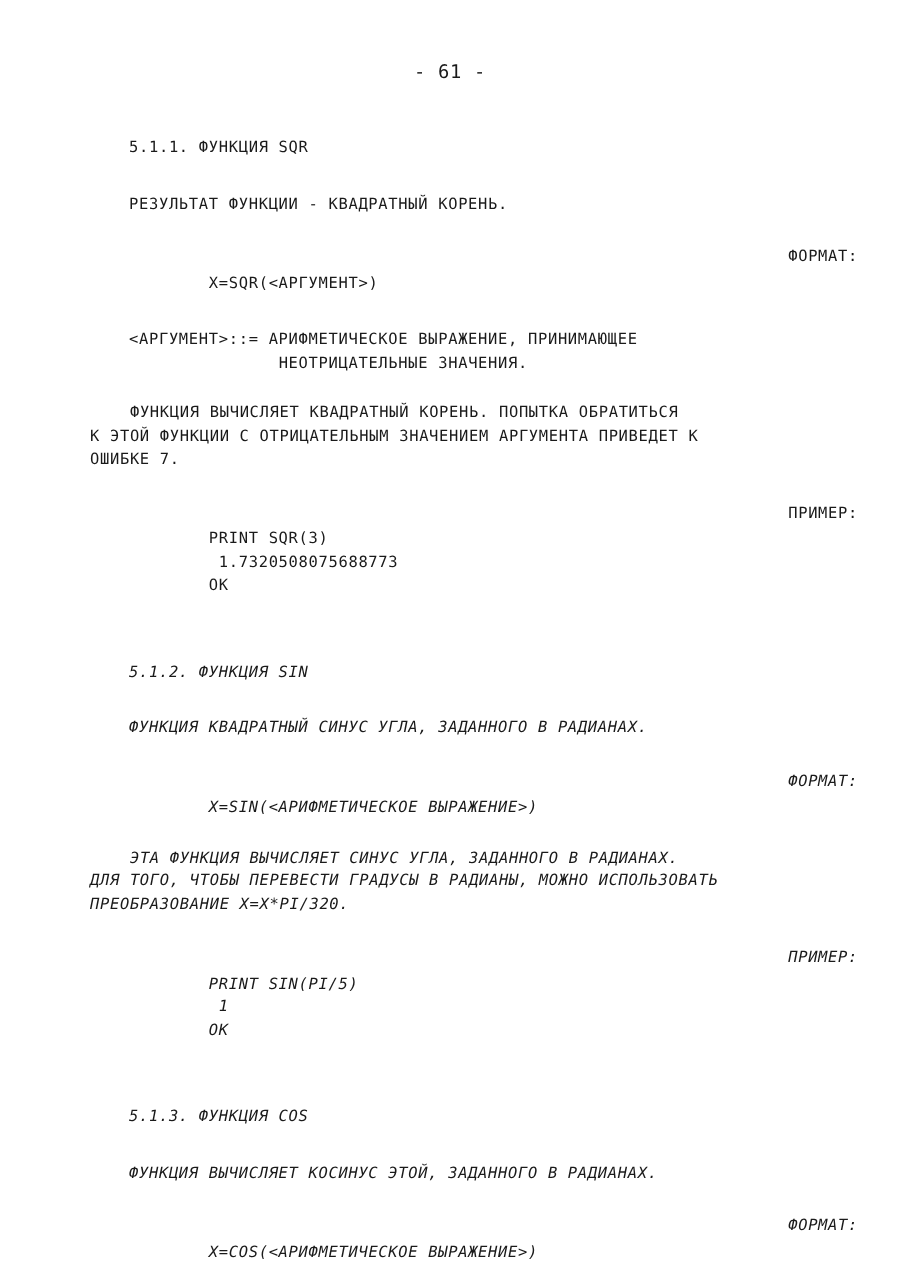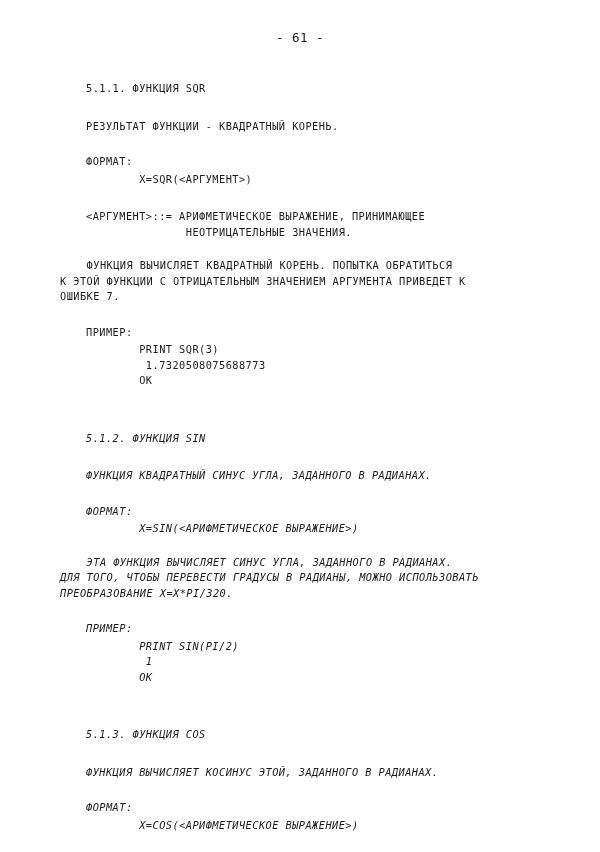--- a/index.html
+++ b/index.html
@@ -18,21 +18,21 @@
   .page {
     width: 600px;
     height: 852px;
     box-sizing: border-box;
     position: relative;
   }
   .page-number {
     text-align: center;
     font-size: 12.5px;
     letter-spacing: 0.5px;
-    margin-top: 30px;
+    margin-top: 40px;
     margin-bottom: 0;
   }
   .content {
     padding: 0 28px 0 28px;
   }
   .blk {
     font-size: 10.3px;
     line-height: 15.5px;
     letter-spacing: 0.45px;
     white-space: pre-wrap;
@@ -50,20 +50,21 @@
     margin-top: 18px;
     padding-left: 32px;
   }
   .code-blk {
     margin-top: 2px;
     padding-left: 58px;
   }
   .fmt-blk {
     margin-top: 20px;
     padding-left: 58px;
+    text-align: right;
   }
   .gap-lg { margin-top: 42px; font-style: italic; }
 </style>
 </head>
 <body>
 
 <div class="page">
 
   <div class="page-number">- 61 -</div>
 
@@ -87,21 +88,21 @@
 
     <div class="gap-lg">
       <div class="blk sec-head">5.1.2. ФУНКЦИЯ SIN</div>
       <div class="blk para-ind">ФУНКЦИЯ КВАДРАТНЫЙ СИНУС УГЛА, ЗАДАННОГО В РАДИАНАХ.</div>
       <div class="blk fmt-blk">ФОРМАТ:</div>
       <div class="blk code-blk">        X=SIN(&lt;АРИФМЕТИЧЕСКОЕ ВЫРАЖЕНИЕ&gt;)</div>
       <div class="blk para-full">    ЭТА ФУНКЦИЯ ВЫЧИСЛЯЕТ СИНУС УГЛА, ЗАДАННОГО В РАДИАНАХ.
 ДЛЯ ТОГО, ЧТОБЫ ПЕРЕВЕСТИ ГРАДУСЫ В РАДИАНЫ, МОЖНО ИСПОЛЬЗОВАТЬ
 ПРЕОБРАЗОВАНИЕ X=X*PI/320.</div>
       <div class="blk fmt-blk">ПРИМЕР:</div>
-      <div class="blk code-blk">        PRINT SIN(PI/2)
+      <div class="blk code-blk">        PRINT SIN(PI/5)
          1
         OK</div>
     </div>
 
     <div class="gap-lg">
       <div class="blk sec-head">5.1.3. ФУНКЦИЯ COS</div>
       <div class="blk para-ind">ФУНКЦИЯ ВЫЧИСЛЯЕТ КОСИНУС ЭТОЙ, ЗАДАННОГО В РАДИАНАХ.</div>
       <div class="blk fmt-blk">ФОРМАТ:</div>
       <div class="blk code-blk">        X=COS(&lt;АРИФМЕТИЧЕСКОЕ ВЫРАЖЕНИЕ&gt;)</div>
 

